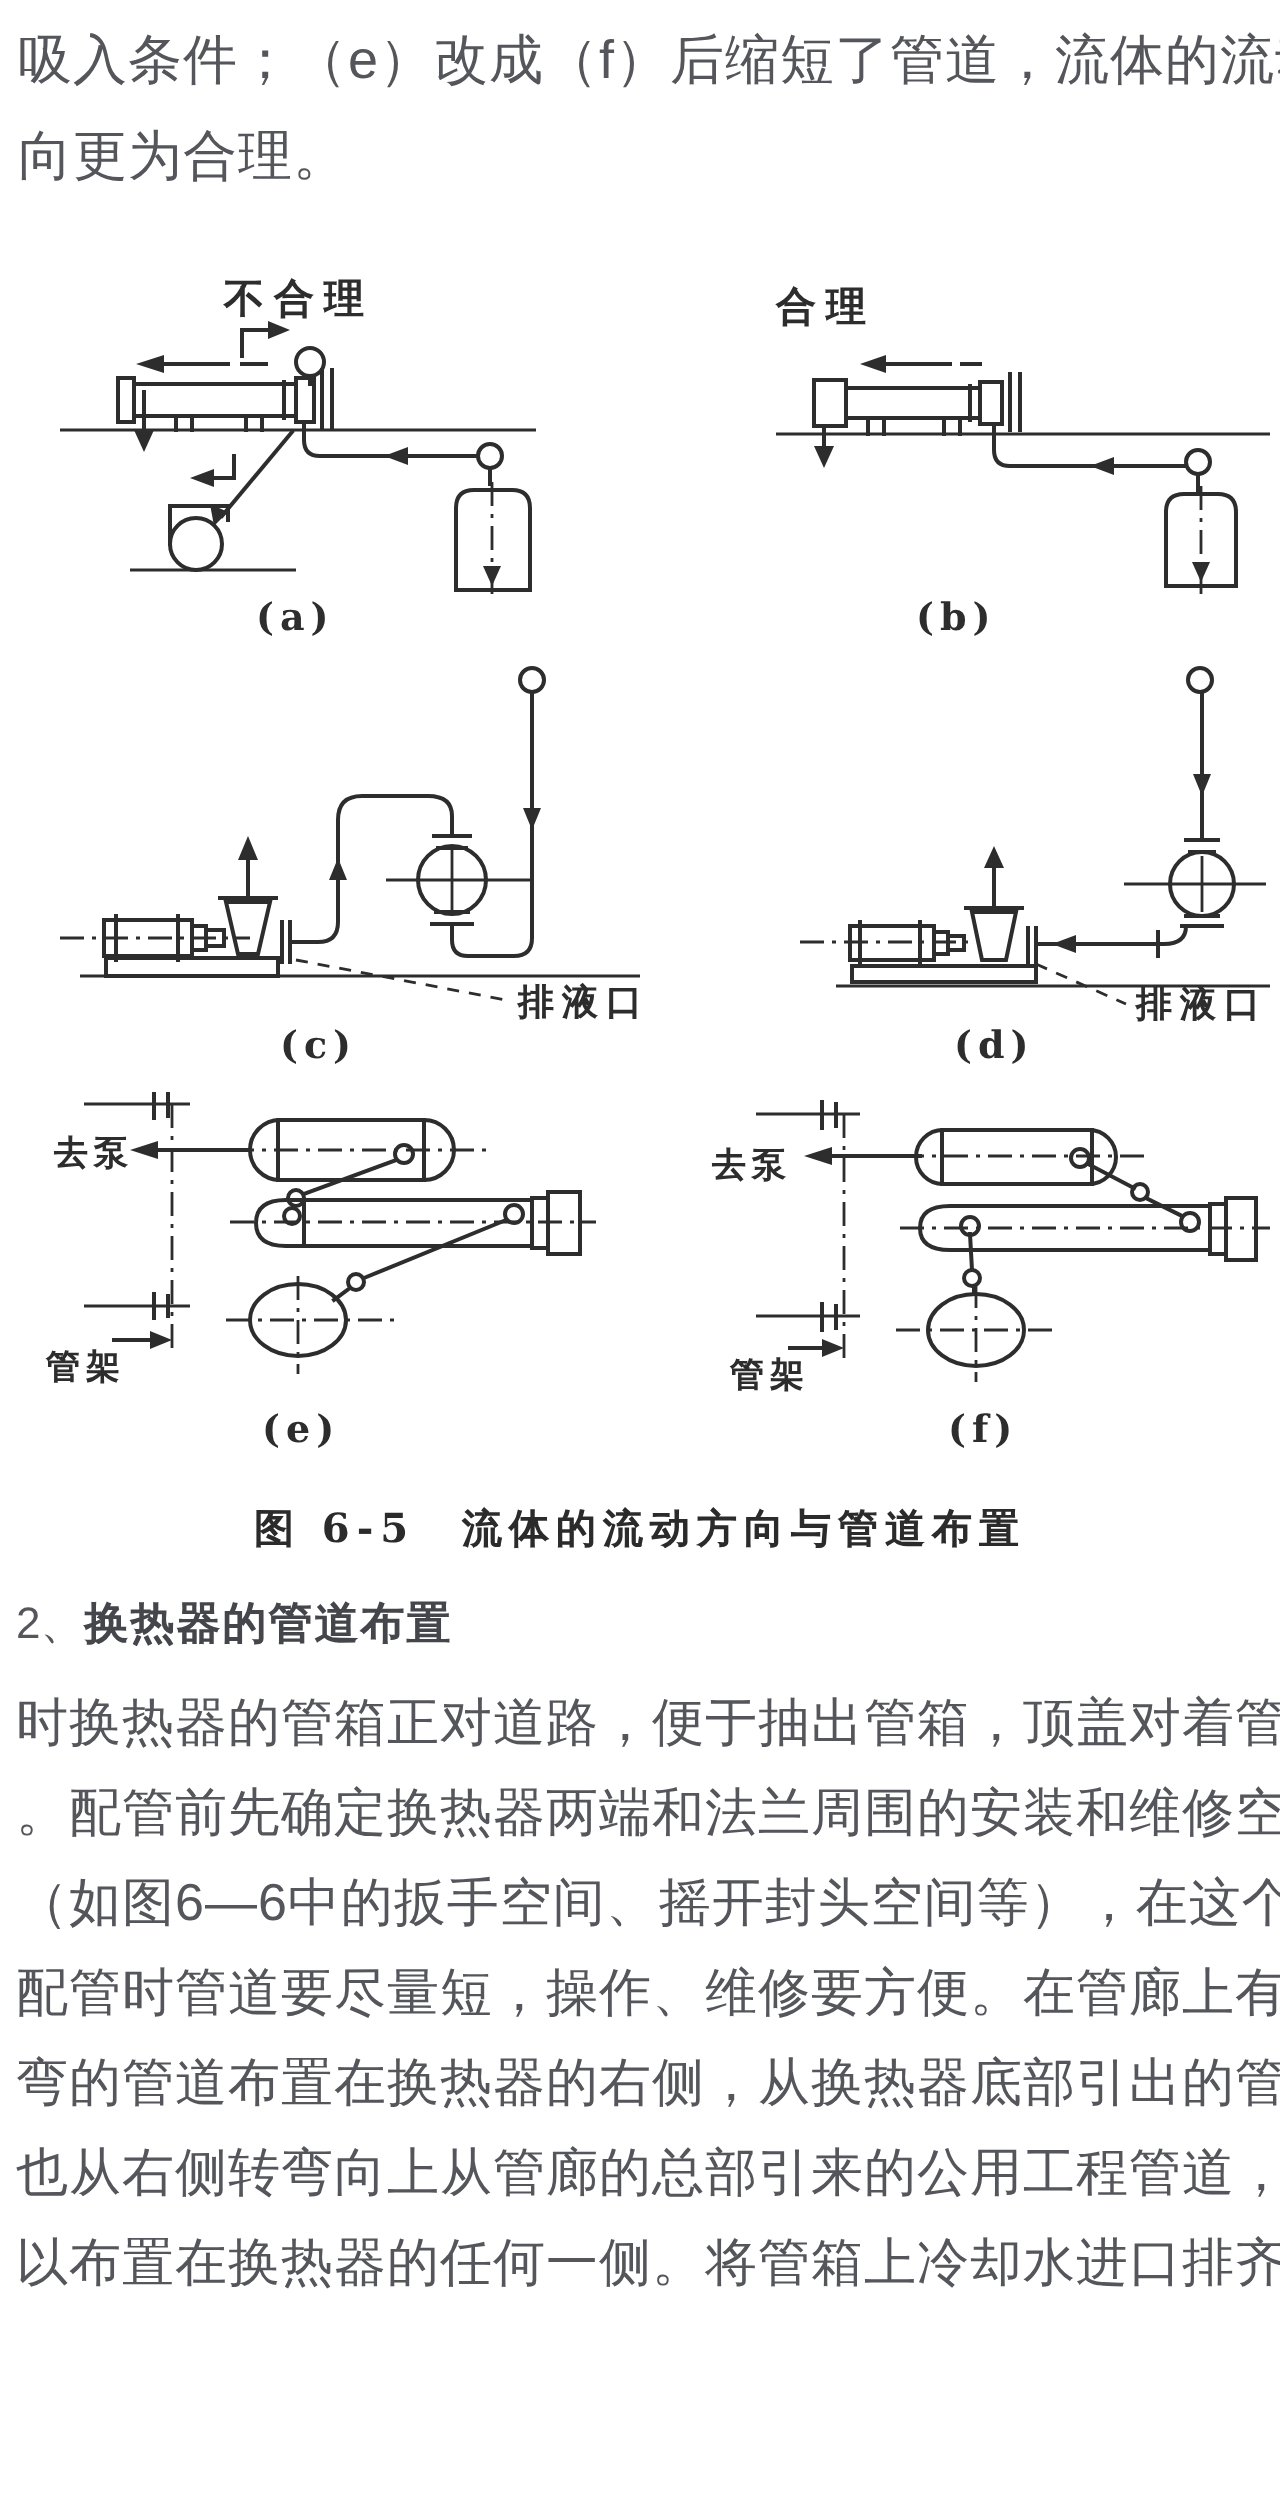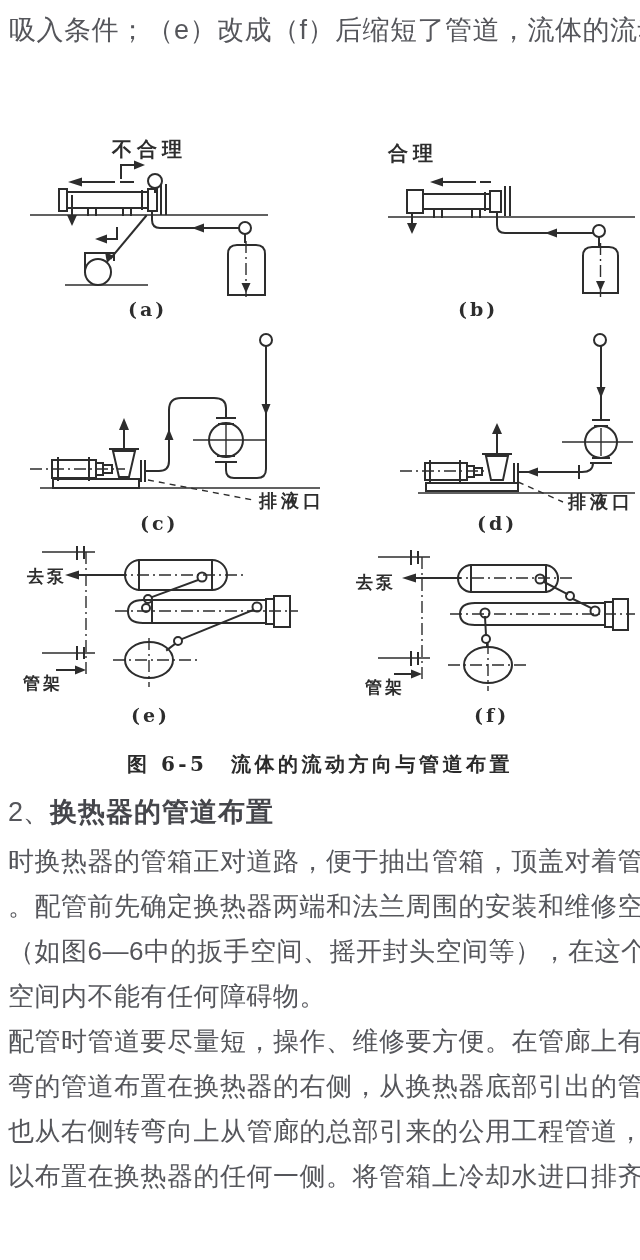--- a/index.html
+++ b/index.html
@@ -16,32 +16,33 @@
   .subfig{position:absolute;}
   .ink{stroke:#2d2d2d;stroke-width:2;fill:none;stroke-linecap:square;}
   .thin{stroke:#2d2d2d;stroke-width:1.4;fill:none;}
   .dashdot{stroke:#2d2d2d;stroke-width:1.4;fill:none;stroke-dasharray:12 4 2 4;}
   .leader{stroke:#2d2d2d;stroke-width:1.4;fill:none;stroke-dasharray:6 5;}
   .fill{fill:#2d2d2d;stroke:none;}
   .svgtext{font-family:"DejaVu Serif",serif;font-weight:bold;fill:#2d2d2d;}
   .caption{position:absolute;top:633px;left:0;width:640px;text-align:center;
            font-family:"DejaVu Serif",serif;font-weight:bold;font-size:20px;
            letter-spacing:3.5px;color:#2b2b2b;}
-  .heading{position:absolute;top:794px;left:8px;font-size:27px;line-height:36px;white-space:nowrap;}
+  .heading{position:absolute;top:794px;left:8px;font-size:22px;line-height:36px;white-space:nowrap;}
   .heading .num{font-weight:400;color:#55565b;}
   .heading .ttl{font-weight:700;color:#45464b;letter-spacing:1px;}
   .bodytext{position:absolute;top:839px;left:8px;right:0;}
 </style>
 </head>
 <body>
 
 <div class="page">
 
   <div class="intro">
     <div class="textline">吸入条件；（e）改成（f）后缩短了管道，流体的流动方</div>
+    <div class="textline">向更为合理。</div>
   </div>
 
   <div class="figure">
 
     <div class="fig-title" style="left:112px;top:6px;margin-top:12px;">不合理</div>
     <div class="fig-title" style="left:388px;top:22px;text-align:right;">合理</div>
 
     <svg class="subfig" style="left:30px;top:38px;" width="275" height="150" viewBox="0 0 275 150">
       <g>
         <rect class="ink" x="37" y="36" width="81" height="16"></rect>
@@ -322,20 +323,19 @@
   </div>
 
   <div class="heading">
     <span class="num">2、</span><span class="ttl">换热器的管道布置</span>
   </div>
 
   <div class="bodytext">
     <div class="textline">时换热器的管箱正对道路，便于抽出管箱，顶盖对着管廊</div>
     <div class="textline">。配管前先确定换热器两端和法兰周围的安装和维修空间</div>
     <div class="textline">（如图6—6中的扳手空间、摇开封头空间等），在这个</div>
-    <div class="textline">空间内不能有任何障碍物。</div>
     <div class="textline">配管时管道要尽量短，操作、维修要方便。在管廊上有转</div>
     <div class="textline">弯的管道布置在换热器的右侧，从换热器底部引出的管道</div>
     <div class="textline">也从右侧转弯向上从管廊的总部引来的公用工程管道，可</div>
     <div class="textline">以布置在换热器的任何一侧。将管箱上冷却水进口排齐，</div>
   </div>
 
 </div>
 
 </body></html>

